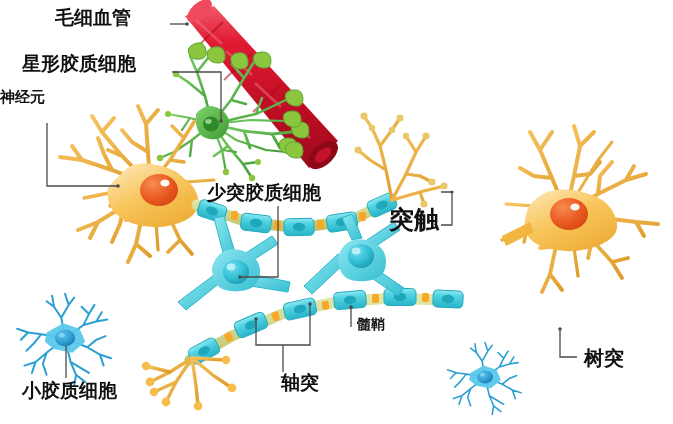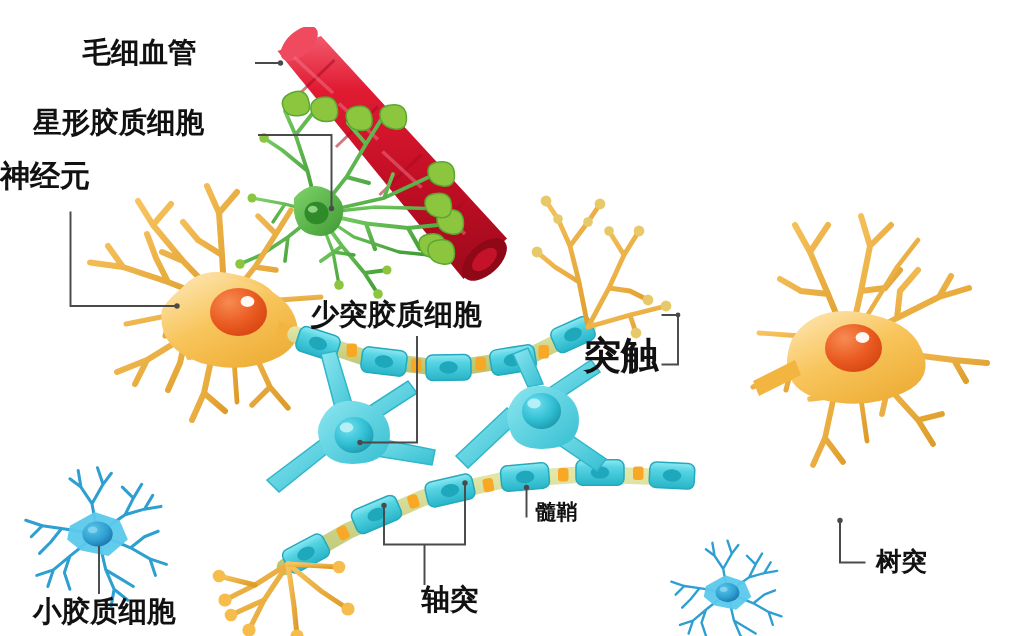--- a/index.html
+++ b/index.html
@@ -1,20 +1,20 @@
 <!DOCTYPE html>
 <html><head>
 <meta charset="utf-8">
 <style>
   html,body{margin:0;padding:0;background:#ffffff;}
   body{
     font-family:"Liberation Serif","DejaVu Serif",serif;
     width:673px;height:424px;overflow:hidden;
   }
-  #stage{position:relative;width:673px;height:364px;background:#fff;margin-top:18px;}
+  #stage{position:relative;width:673px;height:364px;background:#fff;}
   #art{position:absolute;left:0;top:0;width:673px;height:424px;}
   .lbl{
     position:absolute;
     font-family:"Liberation Serif","DejaVu Serif",serif;
     font-weight:bold;
     color:#111111;
     white-space:nowrap;
     letter-spacing:0px;
     line-height:1;
   }
@@ -352,21 +352,21 @@
 
     <path d="M66,346 L66,378"></path>
 
     <path d="M577,357 L560,357 L560,330"></path>
     <circle cx="560" cy="329" r="1.8" fill="#4a4a4a" stroke="none"></circle>
   </g>
 </svg>
 
 <div class="lbl" style="left:55px;top:8px;font-size:19px;">毛细血管</div>
 <div class="lbl" style="left:22px;top:56px;font-size:19px;font-family:Liberation Mono, monospace;">星形胶质细胞</div>
-<div class="lbl" style="left:0px;top:90px;font-size:20px;font-family:Liberation Serif, serif;">神经元</div>
+<div class="lbl" style="left:0px;top:90px;font-size:15px;font-family:Liberation Serif, serif;">神经元</div>
 <div class="lbl" style="left:207px;top:183px;font-size:19px;text-align:right;">少突胶质细胞</div>
 <div class="lbl" style="left:389px;top:207px;font-size:25px;">突触</div>
 <div class="lbl" style="left:357px;top:318px;font-size:14px;font-family:Liberation Serif, serif;">髓鞘</div>
 <div class="lbl" style="left:281px;top:373px;font-size:19px;">轴突</div>
 <div class="lbl" style="left:22px;top:381px;font-size:19px;">小胶质细胞</div>
-<div class="lbl" style="left:584px;top:348px;font-size:17px;">树突</div>
+<div class="lbl" style="left:584px;top:348px;font-size:20px;">树突</div>
 
 </div>
 
 </body></html>

